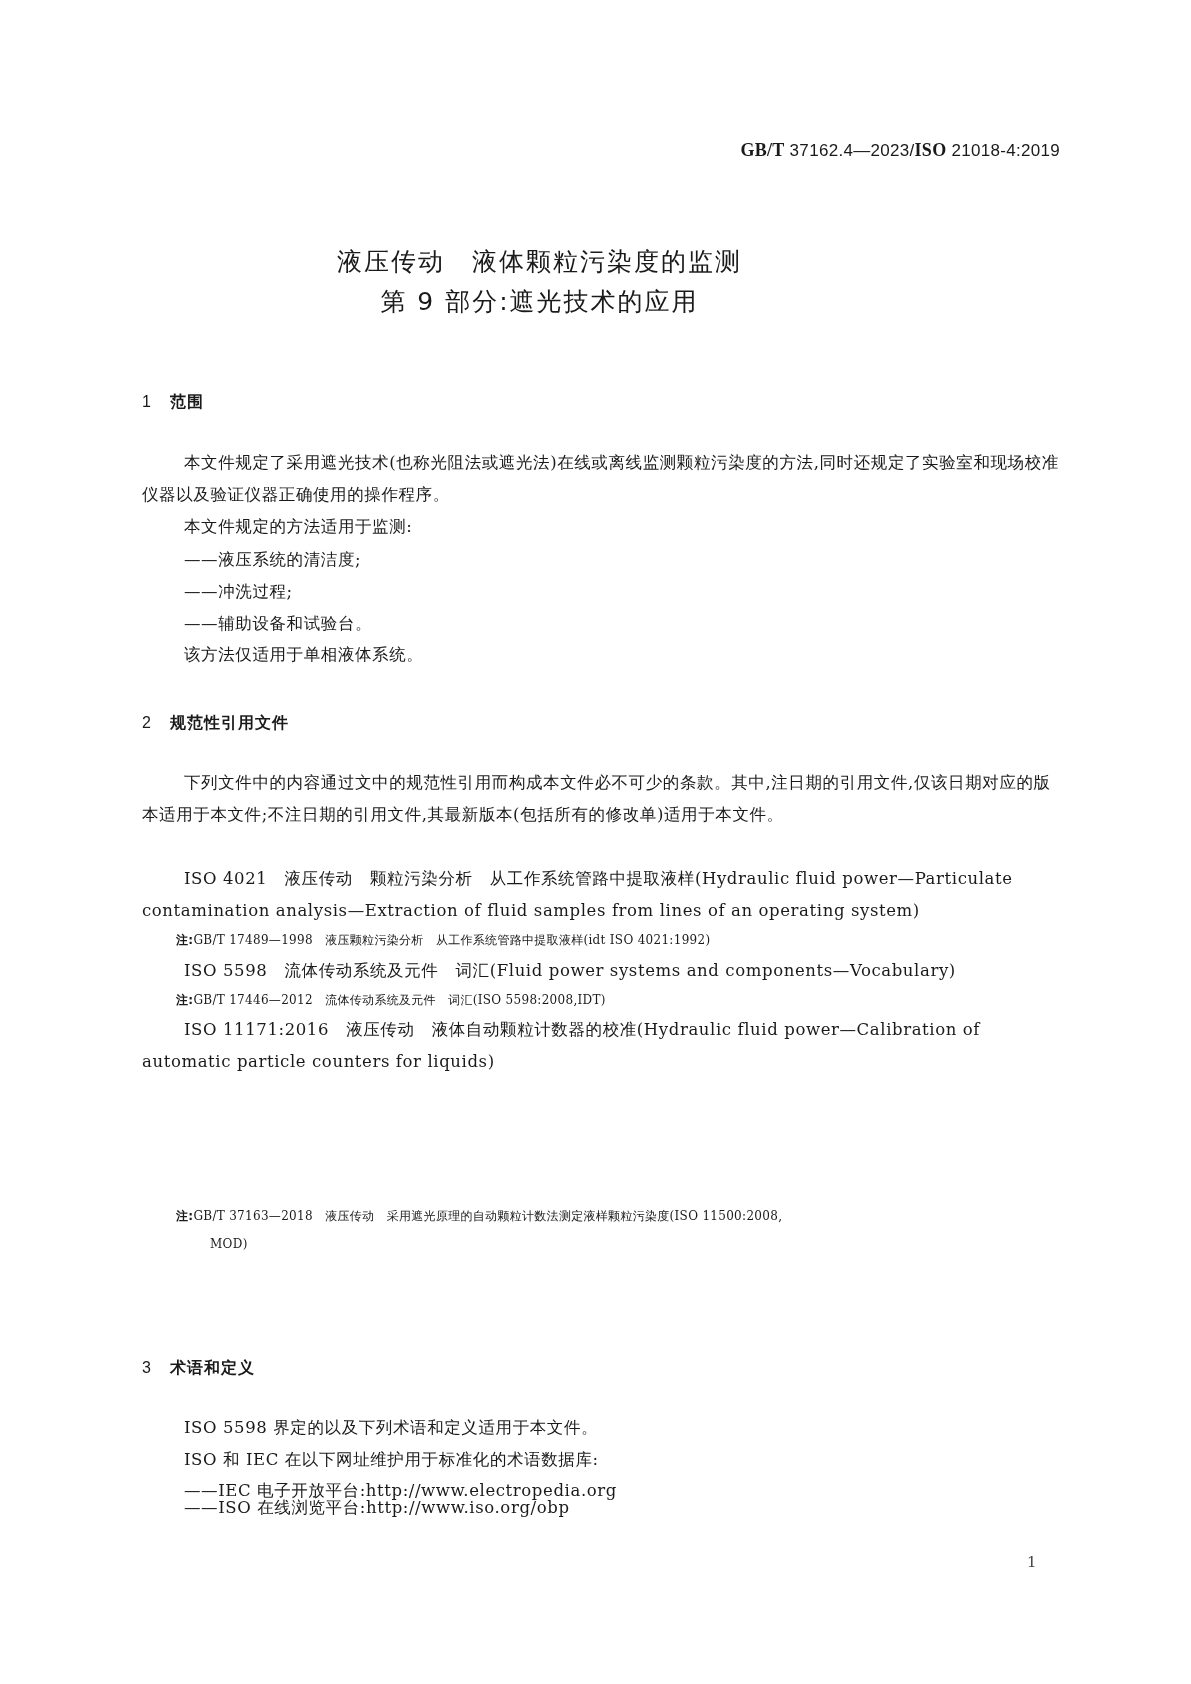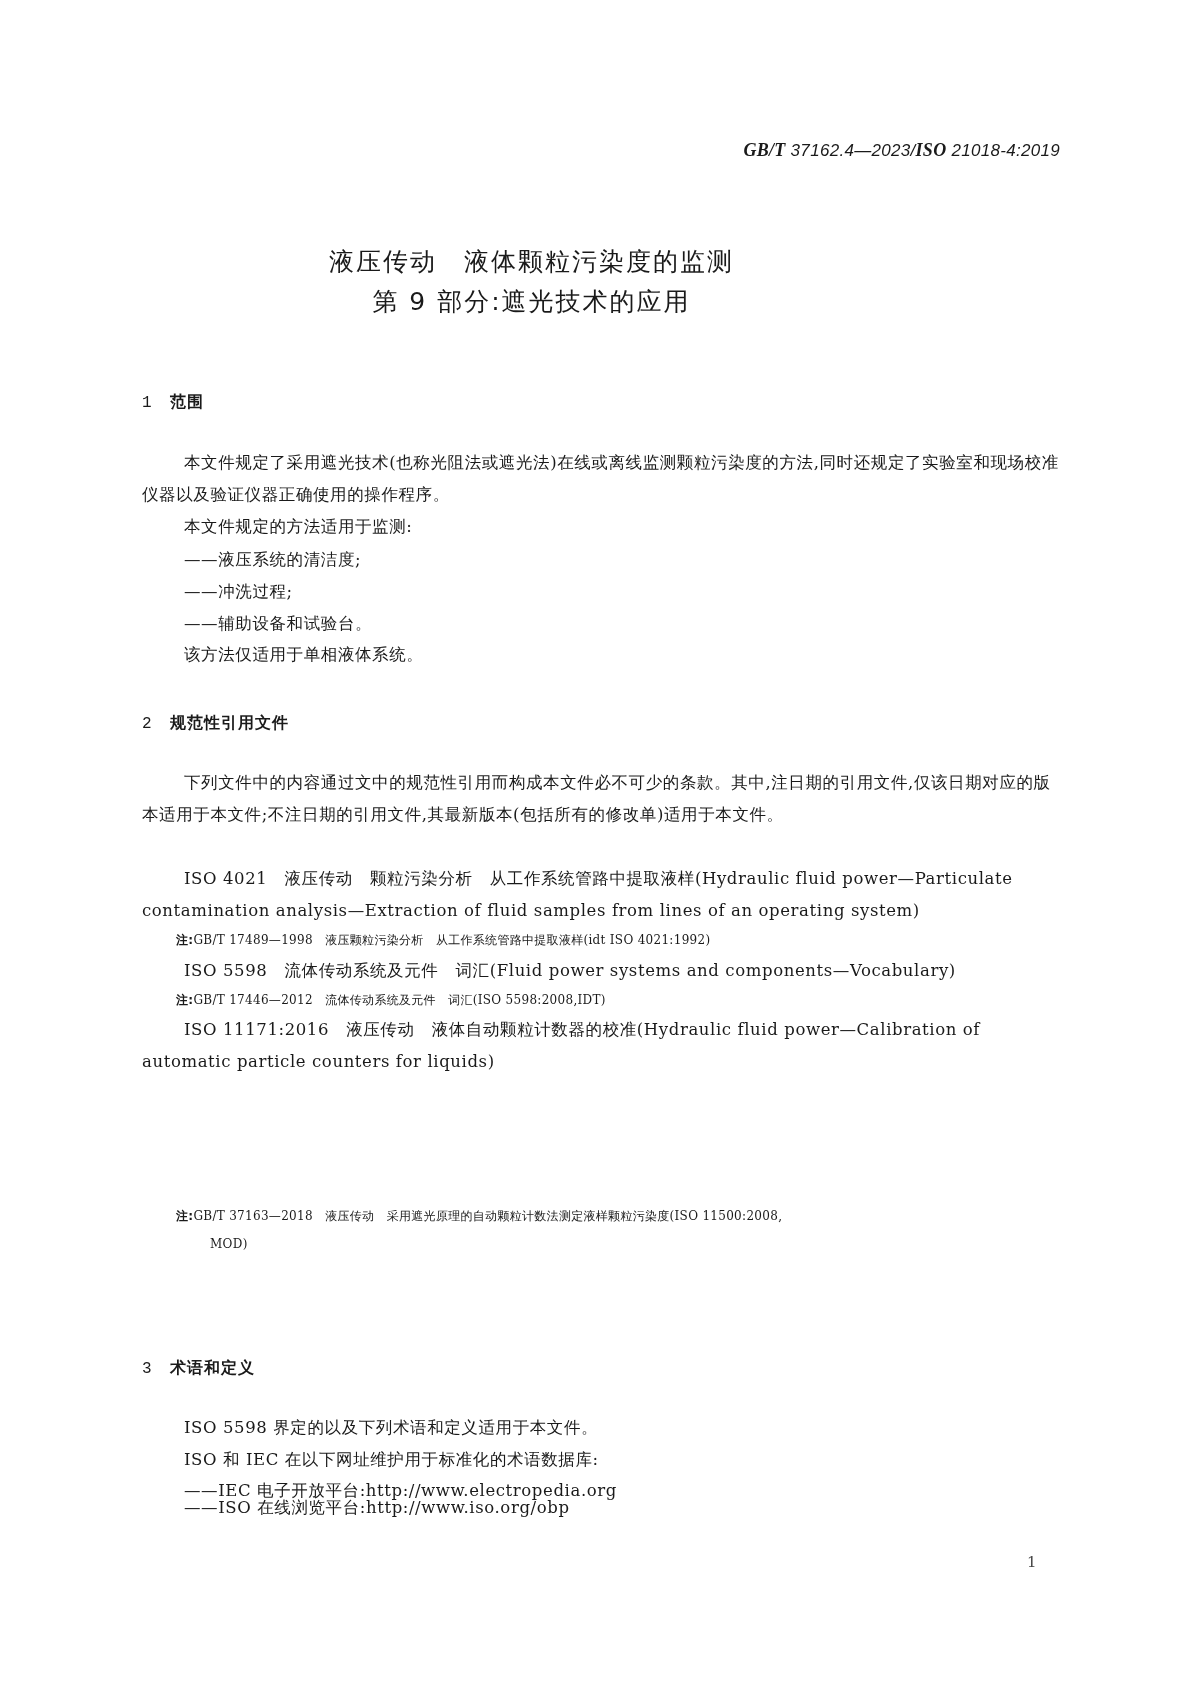--- a/index.html
+++ b/index.html
@@ -1,26 +1,26 @@
 <!DOCTYPE html>
 <html><head>
 <meta charset="utf-8">
 <style>
   html, body { margin: 0; padding: 0; background: #ffffff; }
   body { width: 1191px; height: 1684px; position: relative; overflow: hidden;
          font-family: "DejaVu Serif", "Liberation Serif", serif; color: #1a1a1a; }
   .page { position: absolute; left: 0; top: 0; width: 1191px; height: 1684px; }
   .std-no { position: absolute; right: 131px; top: 140px; font-size: 17px; letter-spacing: 0.3px;
-            font-family: "Liberation Sans", "DejaVu Sans", sans-serif; font-style: italic; }
+            font-family: "Liberation Sans", "DejaVu Sans", sans-serif; }
   .std-no b { font-family: "Liberation Serif", serif; font-weight: bold; font-size: 18px; }
-  .title { position: absolute; left: 0; width: 1063px; text-align: center;
+  .title { position: absolute; left: 8px; width: 1063px; text-align: center;
            font-family: "DejaVu Sans", "Liberation Sans", sans-serif; font-size: 25px; letter-spacing: 2px; }
   .title.l1 { top: 245px; }
   .title.l2 { top: 285px; }
-  .h { position: absolute; left: 142px; font-family: Liberation Mono, monospace;
+  .h { position: absolute; left: 142px; font-family: Liberation Sans, sans-serif;
        font-size: 16px; font-weight: bold; letter-spacing: 1px; }
   .h .num { display: inline-block; width: 28px; font-weight: normal; }
   .p { position: absolute; left: 142px; width: 922px; font-size: 16.5px; line-height: 32px; letter-spacing: 0.6px; }
   .p.ind { text-indent: 42px; }
   .li { position: absolute; left: 184px; font-size: 16.5px; letter-spacing: 0.6px; }
   .note { position: absolute; left: 176px; width: 888px; font-size: 12px; line-height: 28px; letter-spacing: 0.3px; }
   .note .lbl { font-family: "DejaVu Sans", sans-serif; font-weight: bold; }
   .note .cont { padding-left: 34px; display: block; }
   .pgnum { position: absolute; left: 1027px; top: 1553px; font-size: 15px; color: #444; }
 </style>

